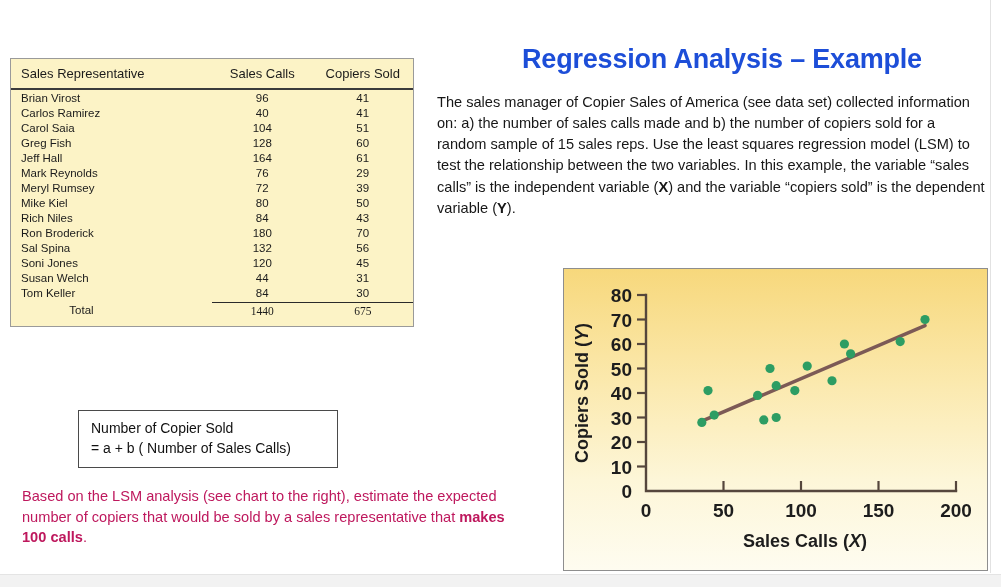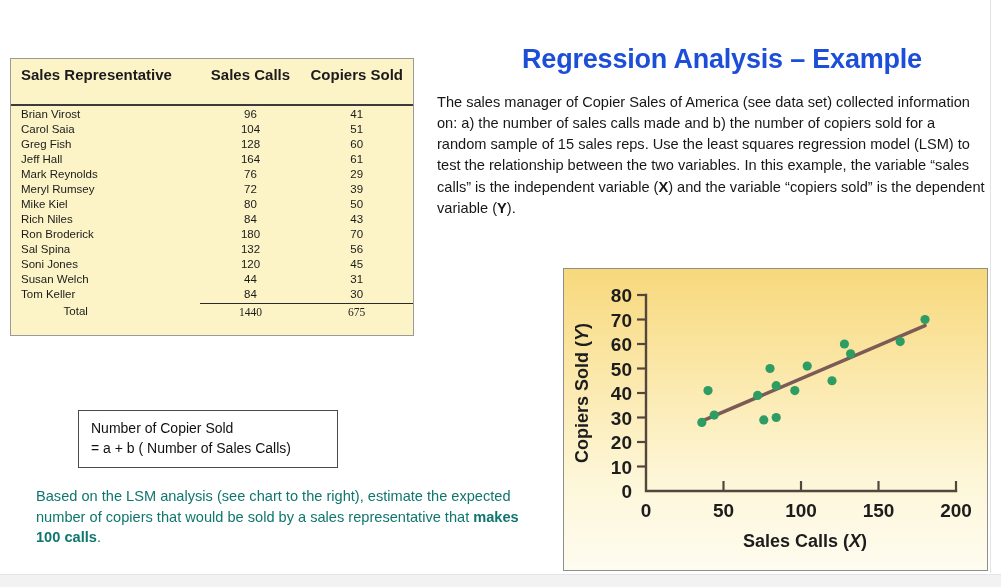--- a/index.html
+++ b/index.html
@@ -52,23 +52,23 @@
     border: 1px solid #9a9a9a;
     box-sizing: border-box;
   }
   table.reps {
     width: 100%;
     border-collapse: collapse;
     font-size: 11.5px;
     color: #1b1b1b;
   }
   table.reps th {
-    font-weight: bold;
-    font-size: 15px;
-    padding: 7px 10px 21px 10px;
+    font-weight: normal;
+    font-size: 13px;
+    padding: 7px 10px 7px 10px;
     text-align: center;
     white-space: nowrap;
   }
   table.reps th.name-col { text-align: left; width: 50%; }
   table.reps th.num-col  { width: 25%; }
   table.reps thead tr { border-bottom: 2px solid #3b3b3b; }
   table.reps td {
     padding: 1.5px 10px;
     text-align: center;
     white-space: nowrap;
@@ -78,21 +78,21 @@
     border-top: 1.5px solid #2a2a2a;
     font-weight: normal;
     font-family: Liberation Serif, serif;
   }
   table.reps tr.total-row td.name-col {
     text-align: center;
     padding-left: 0;
     padding-right: 60px;
   }
   table.reps tr.last-data td { padding-bottom: 3px; }
-  table.reps tr.total-row td { padding-top: 2px; padding-bottom: 17px; }
+  table.reps tr.total-row td { padding-top: 2px; padding-bottom: 9px; }
 
   
   #formula-box {
     position: absolute;
     left: 78px;
     top: 410px;
     width: 260px;
     padding: 7px 10px 8px 12px;
     background: #ffffff;
     border: 1px solid #4a4a4a;
@@ -103,22 +103,21 @@
   }
 
   
   #prompt-text {
     position: absolute;
     left: 22px;
     top: 486px;
     width: 510px;
     font-size: 14.6px;
     line-height: 1.42;
-    color: #0f766e;
-    margin-left: 14px;
+    color: #be185d;
   }
   #prompt-text b { font-weight: bold; }
 
   
   #slide-title {
     position: absolute;
     left: 462px;
     top: 44px;
     width: 520px;
     font-size: 27px;
@@ -179,20 +178,25 @@
         <tr>
           <th class="name-col">Sales Representative</th>
           <th class="num-col">Sales Calls</th>
           <th class="num-col">Copiers Sold</th>
         </tr>
       </thead>
       <tbody id="table-body">
           <tr>
             <td class="name-col">Brian Virost</td>
             <td class="num-col">96</td>
+            <td class="num-col">41</td>
+          </tr>
+          <tr>
+            <td class="name-col">Carlos Ramirez</td>
+            <td class="num-col">40</td>
             <td class="num-col">41</td>
           </tr>
           <tr>
             <td class="name-col">Carol Saia</td>
             <td class="num-col">104</td>
             <td class="num-col">51</td>
           </tr>
           <tr>
             <td class="name-col">Greg Fish</td>
             <td class="num-col">128</td>

